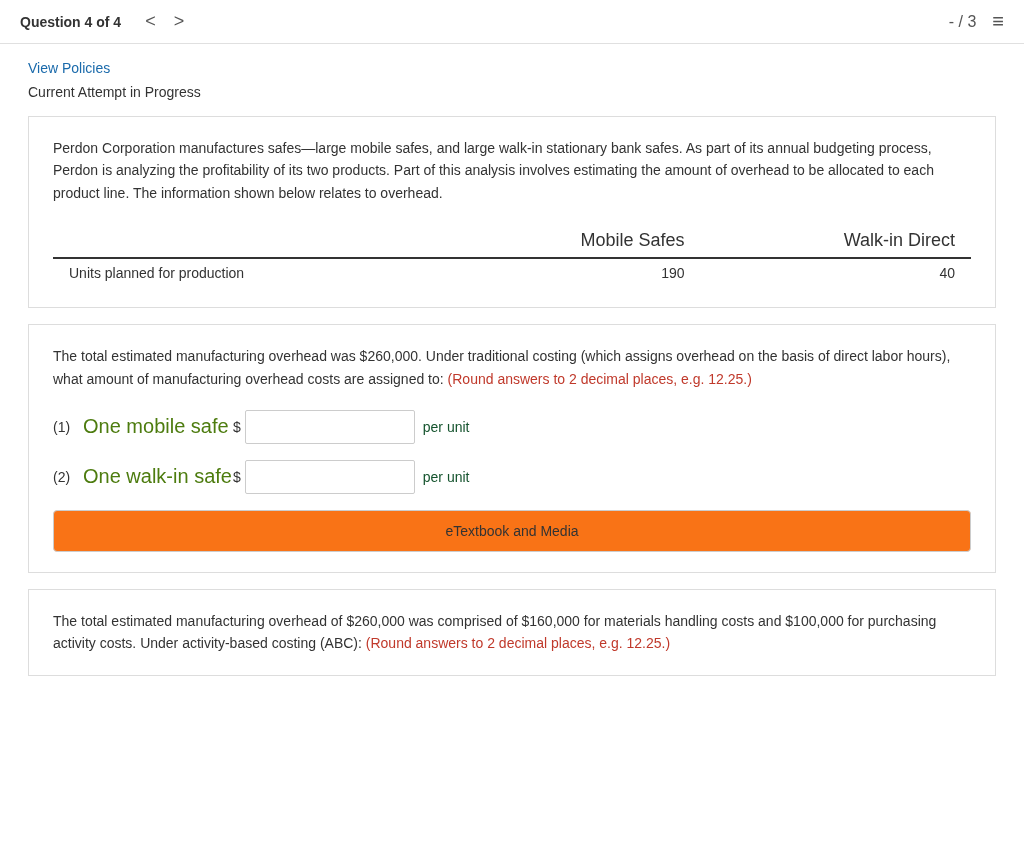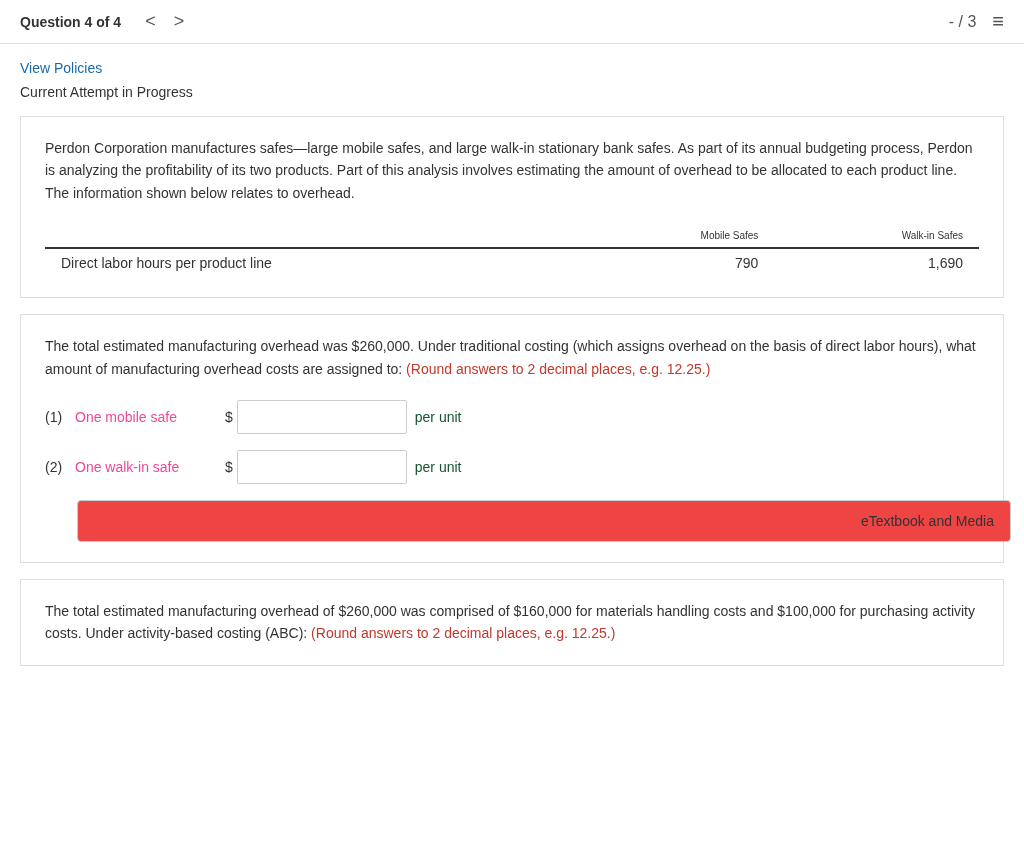--- a/index.html
+++ b/index.html
@@ -49,21 +49,21 @@
       color: #555;
     }
     .list-icon {
       font-size: 20px;
       color: #555;
       cursor: pointer;
     }
 
     
     .content {
-      padding: 16px 20px;
+      padding: 16px 28px;
     }
     .view-policies-link {
       color: #1a6aab;
       text-decoration: none;
       font-size: 14px;
       display: block;
       margin-bottom: 8px;
     }
     .current-attempt {
       font-weight: normal;
@@ -91,21 +91,21 @@
     .data-table {
       border-collapse: collapse;
       width: 100%;
       margin-top: 8px;
     }
     .data-table th {
       text-align: right;
       padding: 6px 16px;
       font-weight: normal;
       border-bottom: 2px solid #333;
-      font-size: 10px;
+      font-size: 18px;
     }
     .data-table td {
       padding: 6px 16px;
       font-size: 14px;
     }
     .data-table td:first-child {
       text-align: left;
     }
     .data-table td:not(:first-child) {
       text-align: right;
@@ -129,22 +129,22 @@
       align-items: center;
       margin-bottom: 16px;
     }
     .answer-label-num {
       width: 30px;
       color: #333;
       font-size: 14px;
     }
     .answer-label-text {
       width: 150px;
-      color: #ec4899;
-      font-size: 14px;
+      color: #4d7c0f;
+      font-size: 20px;
     }
     .dollar-sign {
       color: #333;
       font-size: 14px;
       margin-right: 4px;
     }
     .answer-input {
       width: 170px;
       height: 34px;
       border: 1px solid #ccc;
@@ -158,27 +158,26 @@
       margin-left: 8px;
     }
 
     
     .etextbook-btn {
       display: block;
       width: 100%;
       padding: 12px 16px;
       border: 1px solid #ccc;
       border-radius: 4px;
-      background: #ef4444;
-      text-align: right;
+      background: #f97316;
+      text-align: center;
       font-size: 14px;
       color: #333;
       cursor: pointer;
       margin-top: 8px;
-      margin-left: 32px;
     }
 
     
     .question-text-3 {
       font-size: 14px;
       line-height: 1.6;
       color: #333;
     }
   </style>
 </head>
@@ -202,28 +201,28 @@
   <div class="current-attempt">Current Attempt in Progress</div>
 
   <div class="card">
     <p class="problem-text">Perdon Corporation manufactures safes—large mobile safes, and large walk-in stationary bank safes. As part of its annual budgeting process, Perdon is analyzing the profitability of its two products. Part of this analysis involves estimating the amount of overhead to be allocated to each product line. The information shown below relates to overhead.</p>
 
     <table class="data-table">
       <thead>
         <tr>
           <th style="text-align:left; border-bottom: 2px solid #333;"></th>
           <th>Mobile Safes</th>
-          <th>Walk-in Safes</th>
+          <th>Walk-in Direct</th>
         </tr>
       </thead>
       <tbody id="table-body">
-          <tr>
-      <td>Direct labor hours per product line</td>
-      <td>790</td>
-      <td>1,690</td>
+      <tr>
+      <td>Units planned for production</td>
+      <td>190</td>
+      <td>40</td>
     </tr>
         </tbody>
     </table>
   </div>
 
   <div class="card">
     <p class="question-text">
       <span>The total estimated manufacturing overhead was $260,000. Under traditional costing (which assigns overhead on the basis of direct labor hours), what amount of manufacturing overhead costs are assigned to:</span>
       <span> </span>
       <span class="round-note">(Round answers to 2 decimal places, e.g. 12.25.)</span>

